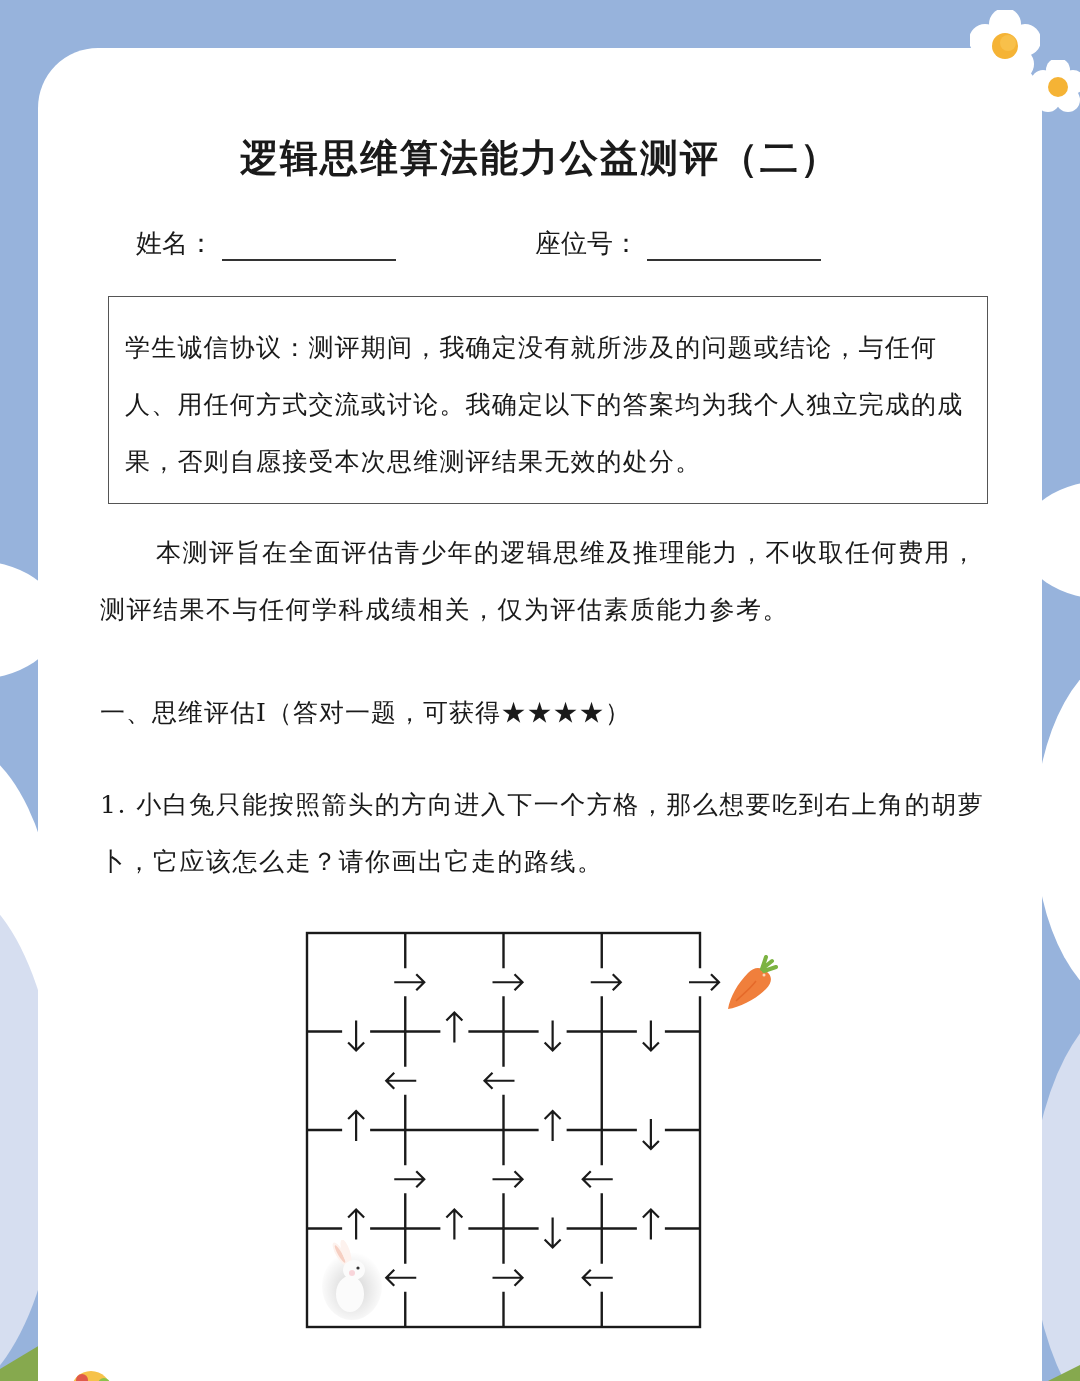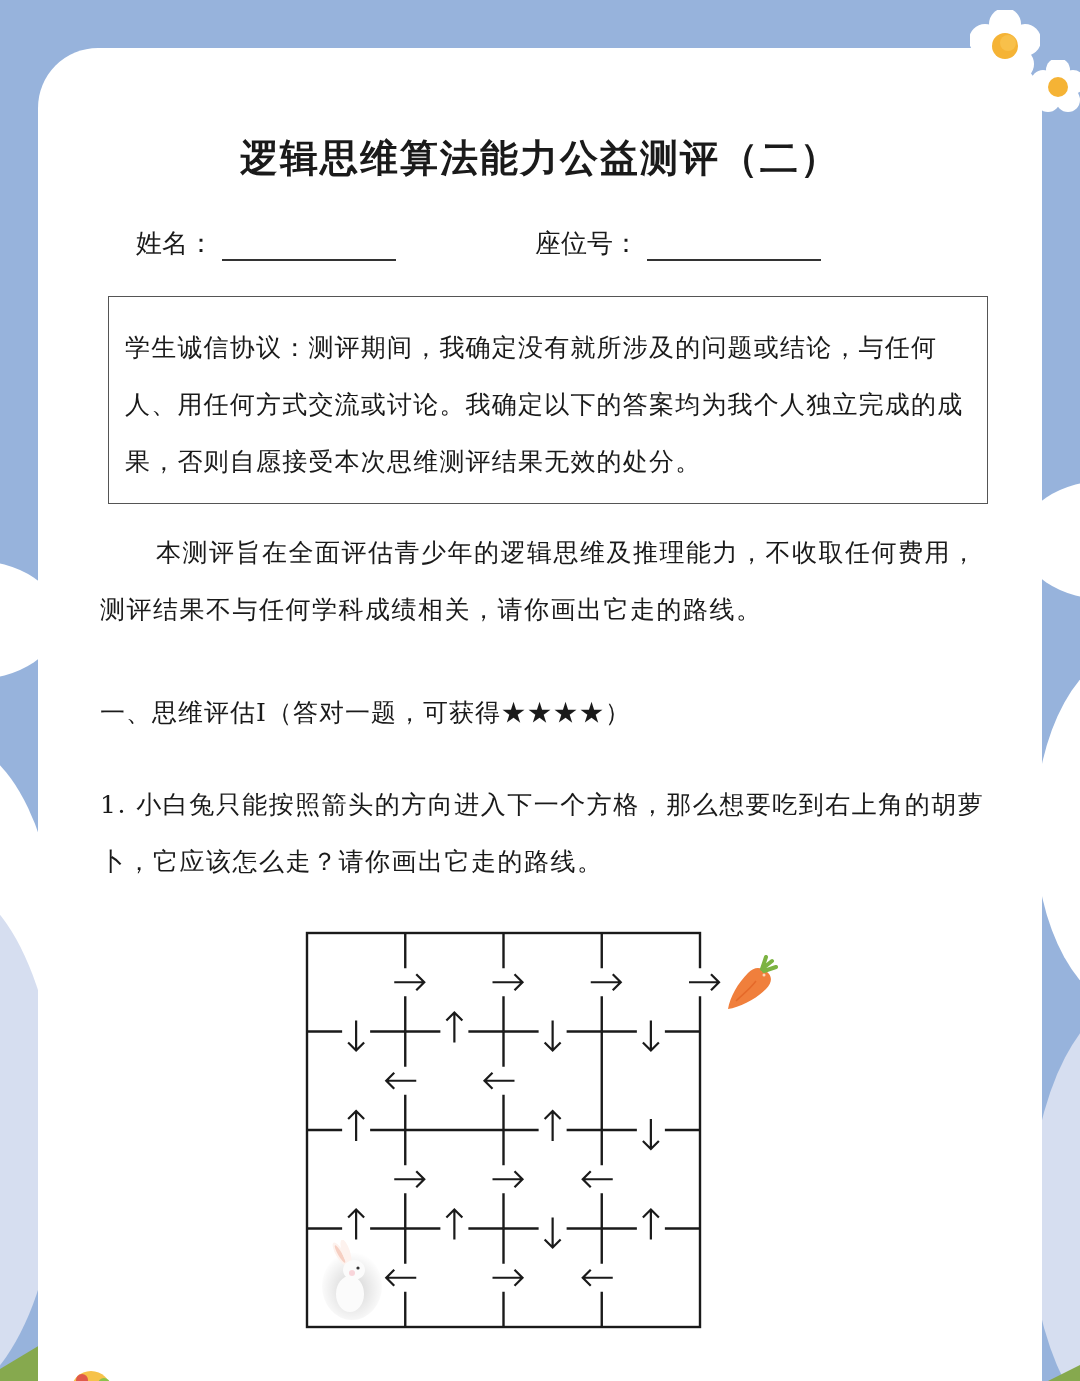--- a/index.html
+++ b/index.html
@@ -100,21 +100,21 @@
 </div>
 <div class="field" style="left:535px;align-items:flex-end;">
   <span>座位号：</span>
   <span class="line"></span>
 </div>
 
 <div class="pledge-box">
   <span>学生诚信协议：测评期间，我确定没有就所涉及的问题或结论，与任何人、用任何方式交流或讨论。我确定以下的答案均为我个人独立完成的成果，否则自愿接受本次思维测评结果无效的处分。</span>
 </div>
 
-<div class="intro">本测评旨在全面评估青少年的逻辑思维及推理能力，不收取任何费用，测评结果不与任何学科成绩相关，请你画出它走的路线。</div>
+<div class="intro">本测评旨在全面评估青少年的逻辑思维及推理能力，不收取任何费用，测评结果不与任何学科成绩相关，仅为评估素质能力参考。</div>
 
 <div class="section-head">一、思维评估I（答对一题，可获得★★★★）</div>
 
 <div class="question">1. 小白兔只能按照箭头的方向进入下一个方格，那么想要吃到右上角的胡萝卜，它应该怎么走？请你画出它走的路线。</div>
 
 <svg class="maze" id="maze-svg" width="1080" height="1381" viewBox="0 0 1080 1381">
     <rect x="307" y="933" width="393" height="394" fill="none" stroke="#1a1a1a" stroke-width="2.4"></rect>
     <line x1="405.25" y1="933" x2="405.25" y2="968.25" stroke="#1a1a1a" stroke-width="2.4"></line>
     <line x1="405.25" y1="996.25" x2="405.25" y2="1031.5" stroke="#1a1a1a" stroke-width="2.4"></line>
     <line x1="405.25" y1="1031.5" x2="405.25" y2="1066.75" stroke="#1a1a1a" stroke-width="2.4"></line>

